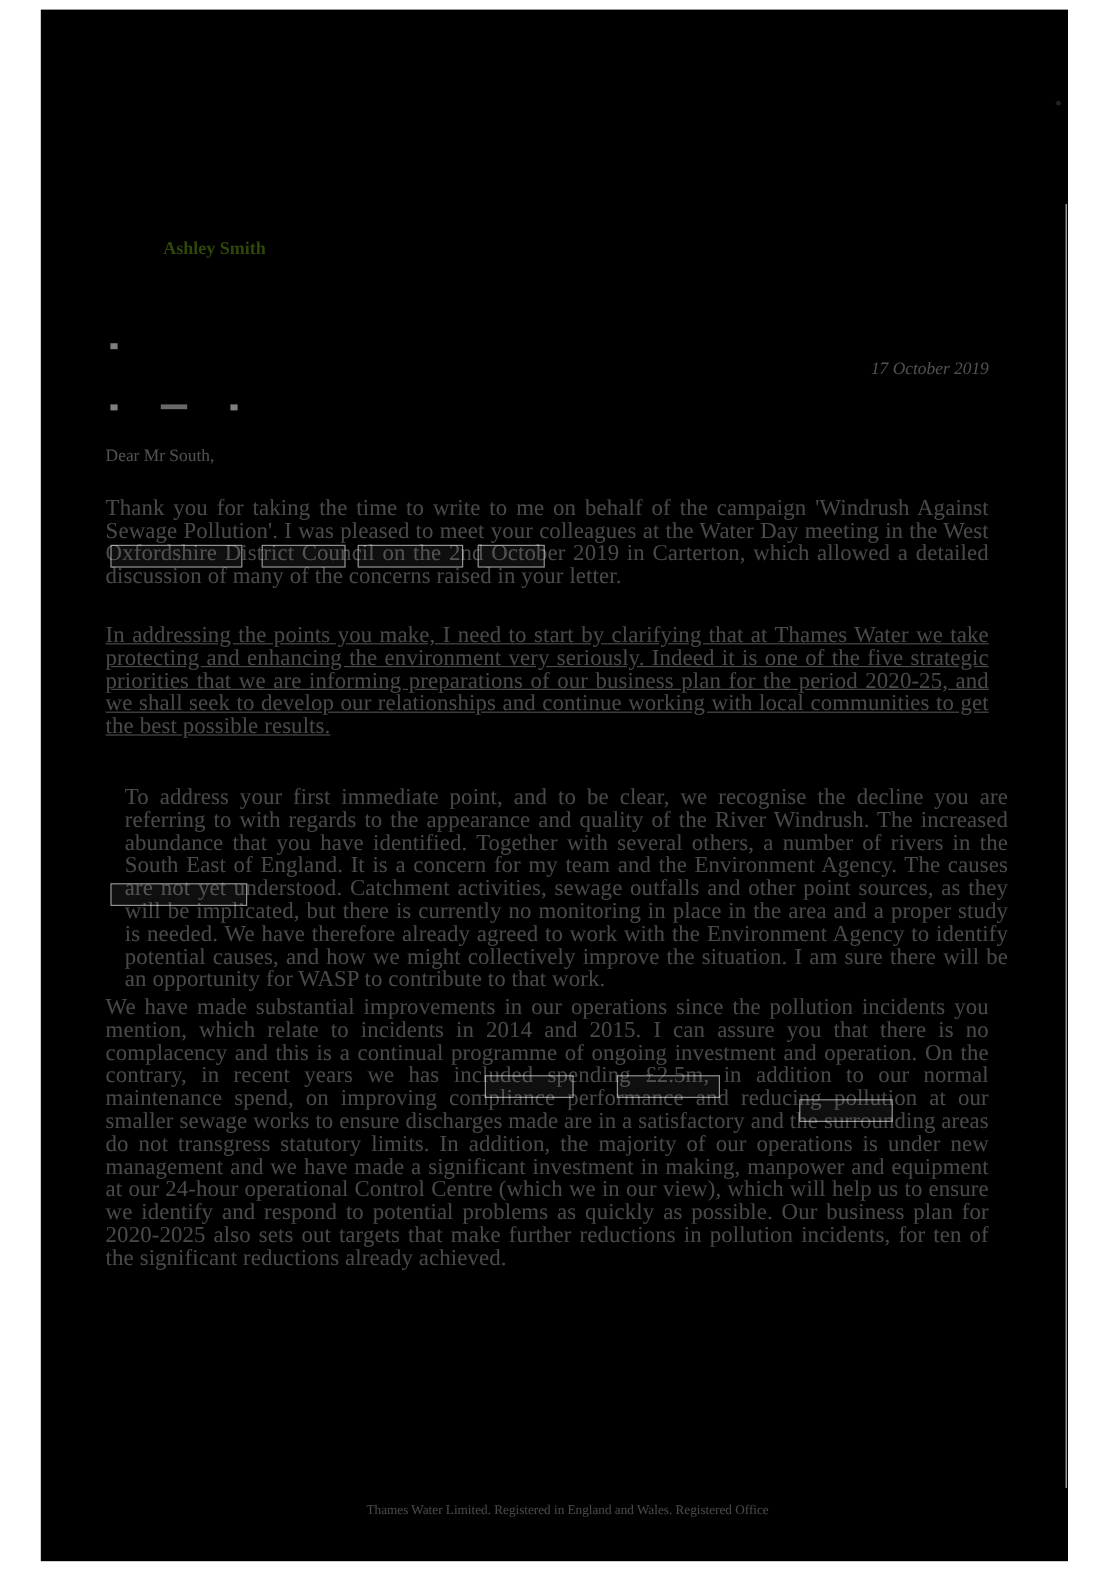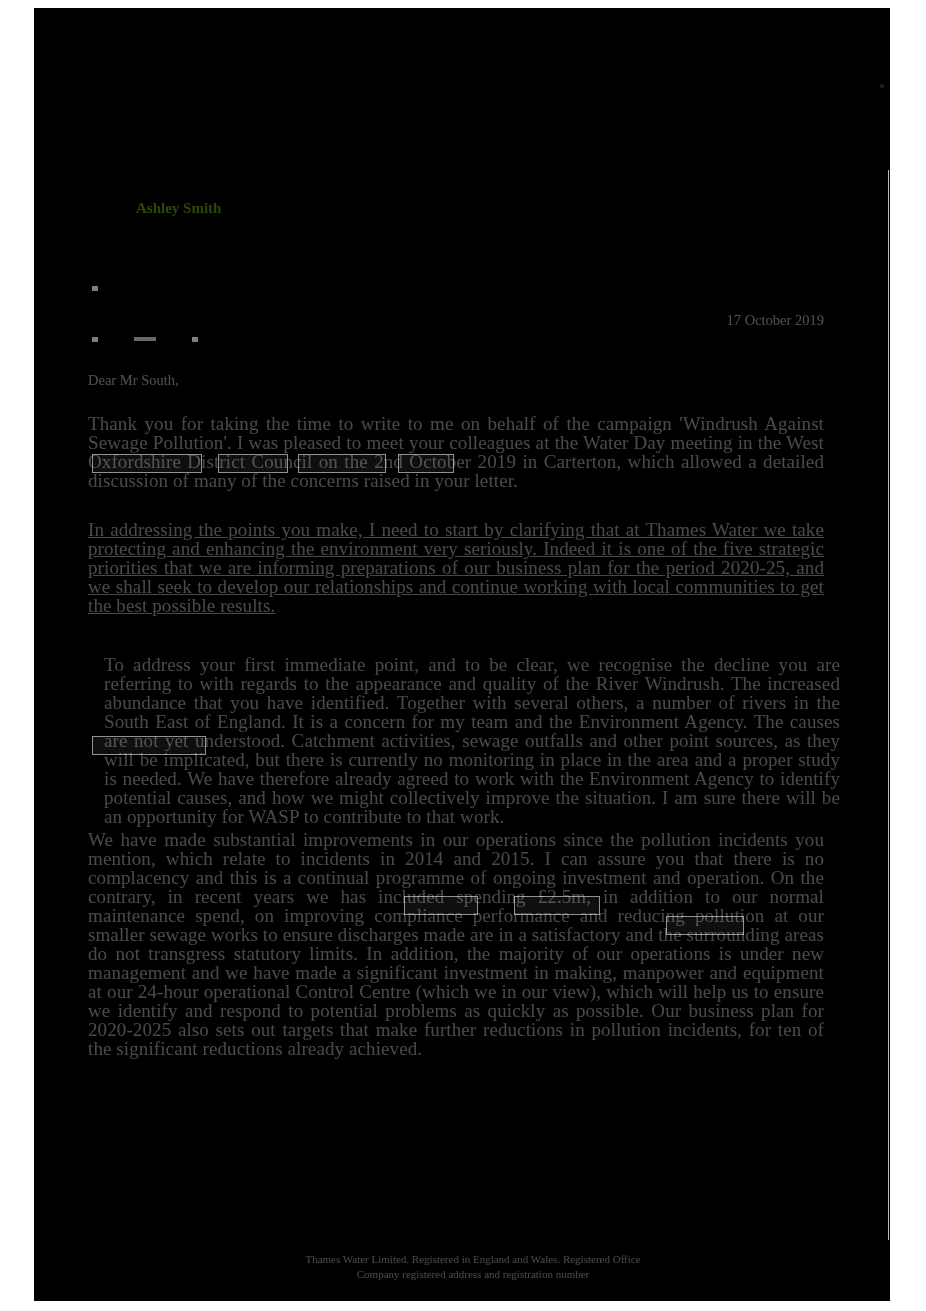--- a/index.html
+++ b/index.html
@@ -119,25 +119,26 @@
   .dot-row {
     display: flex;
     gap: 36px;
     margin-top: 46px;
   }
   .dot-s { width: 6px; height: 5px; background: #e8e8e8; opacity: .55; }
   .dot-m { width: 22px; height: 4px; background: #e8e8e8; opacity: .45; }
   .date {
     position: absolute;
     right: 102px;
-    top: 312px;
+    top: 300px;
     color: #f2f2f2;
     opacity: 0.33;
     font-family: "Liberation Serif", serif;
     font-size: 14.5px;
+    font-style: italic;
   }
   .salutation {
     position: absolute;
     left: 88px;
     top: 372px;
     color: #f2f2f2;
     opacity: 0.33;
     font-family: "Liberation Serif", serif;
     font-size: 14.5px;
   }
@@ -221,21 +222,20 @@
     <div class="hl hl2"></div>
     <div class="hl hl3"></div>
     <div class="hl hl4"></div>
     <div class="hl hl5"></div>
     <div class="hl hl6"></div>
     <div class="hl hl7"></div>
     <div class="hl hl8"></div>
 
     <div class="footer">
       <div>Thames Water Limited. Registered in England and Wales. Registered Office</div>
-      <div>Company registered address and registration number</div>
     </div>
 
     <div class="speck-a"></div>
     <div class="edge-line"></div>
     <div class="edge-line2"></div>
   </div>
 
   <div class="margin-top"></div>
   <div class="margin-left"></div>
   <div class="margin-right"></div>

